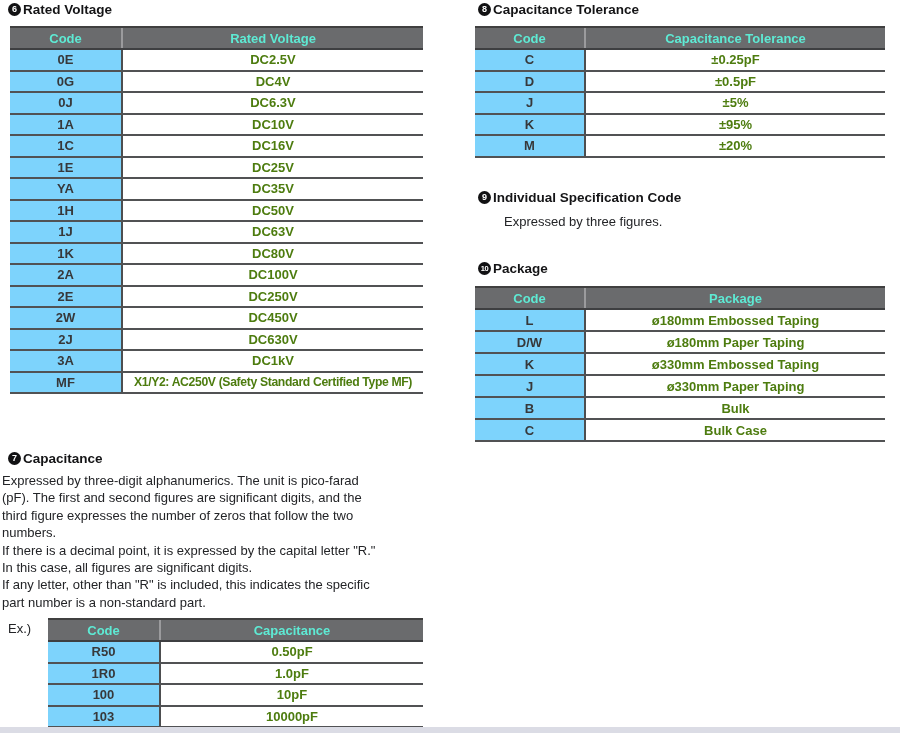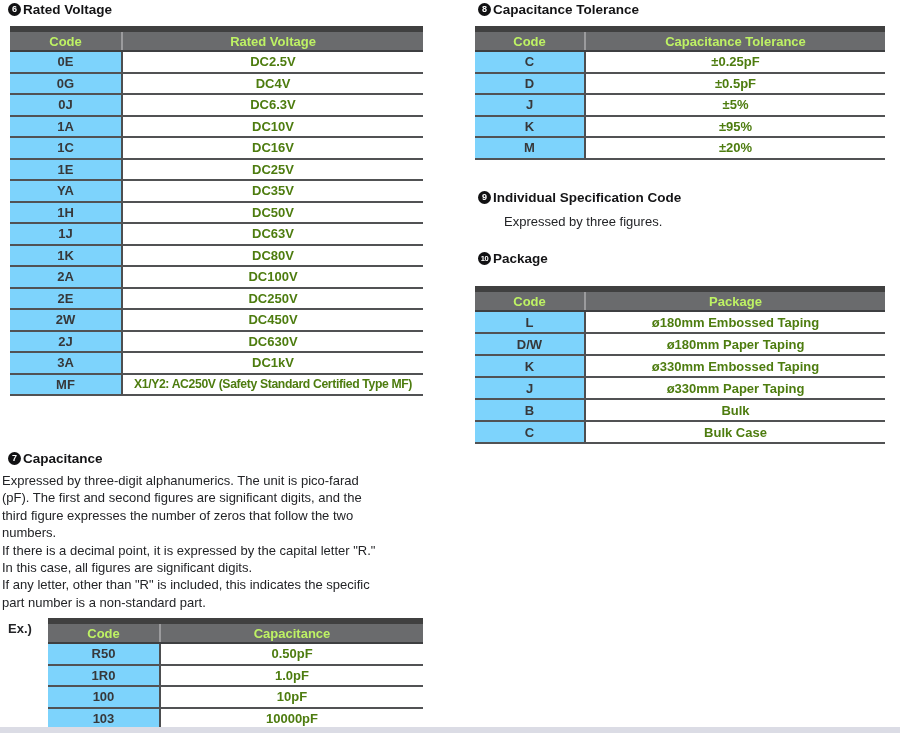--- a/index.html
+++ b/index.html
@@ -41,26 +41,26 @@
   .badge.two-digit { font-size: 7.5px; letter-spacing: -0.5px; }
   
   table.spec-table {
     position: absolute;
     border-collapse: collapse;
     table-layout: fixed;
     border-bottom: 1px solid #3e3f41;
   }
   table.spec-table th {
     background: #6a6b6d;
-    color: #bef264;
+    color: #5eead4;
     font-size: 13px;
     font-weight: 700;
     height: 22px;
     vertical-align: middle;
-    border-top: 6px solid #404040;
+    border-top: 2px solid #404040;
     border-bottom: 2px solid #3e3f41;
   }
   table.spec-table th.value-col { border-left: 2px solid #9b9b9d; }
   table.spec-table td {
     height: 21.5px;
     text-align: center;
     vertical-align: middle;
     font-size: 13px;
     border-bottom: 2px solid #515254;
     white-space: nowrap;
@@ -204,21 +204,21 @@
     <div data-name="description-line">Expressed by three-digit alphanumerics. The unit is pico-farad</div>
     <div data-name="description-line">(pF). The first and second figures are significant digits, and the</div>
     <div data-name="description-line">third figure expresses the number of zeros that follow the two</div>
     <div data-name="description-line">numbers.</div>
     <div data-name="description-line">If there is a decimal point, it is expressed by the capital letter "R."</div>
     <div data-name="description-line">In this case, all figures are significant digits.</div>
     <div data-name="description-line">If any letter, other than "R" is included, this indicates the specific</div>
     <div data-name="description-line">part number is a non-standard part.</div>
   </div>
 
-  <div class="ex-label" style="left:8px; top:621px;font-weight:bold;" data-name="example-label">Ex.)</div>
+  <div class="ex-label" style="left:8px; top:621px;" data-name="example-label">Ex.)</div>
 
   <table class="spec-table" style="left:48px; top:618px; width:375px;" data-name="capacitance-ex-table">
       <thead>
         <tr data-name="header-row">
           <th class="code-col" data-name="column-header">Code</th>
           <th class="value-col" data-name="column-header">Capacitance</th>
         </tr>
       </thead>
       <tbody>
         <tr data-name="table-row">
@@ -278,21 +278,21 @@
 
   <div class="sec-heading" style="left:478px; top:190px;" data-name="section-heading-individual-specification">
     <span class="badge" data-name="circled-number-9-icon">9</span>
     <span data-name="section-title">Individual Specification Code</span>
   </div>
 
   <div class="body-text" style="left:478px; top:213px;margin-left:26px;" data-name="individual-specification-description">
     <div data-name="description-line">Expressed by three figures.</div>
   </div>
 
-  <div class="sec-heading" style="left:478px; top:251px;justify-content:space-between;" data-name="section-heading-package">
+  <div class="sec-heading" style="left:478px; top:261px;justify-content:space-between;" data-name="section-heading-package">
     <span class="badge two-digit" data-name="circled-number-10-icon">10</span>
     <span data-name="section-title">Package</span>
   </div>
 
   <table class="spec-table" style="left:475px; top:286px; width:410px;" data-name="package-table">
       <thead>
         <tr data-name="header-row">
           <th class="code-col" data-name="column-header">Code</th>
           <th class="value-col" data-name="column-header">Package</th>
         </tr>

